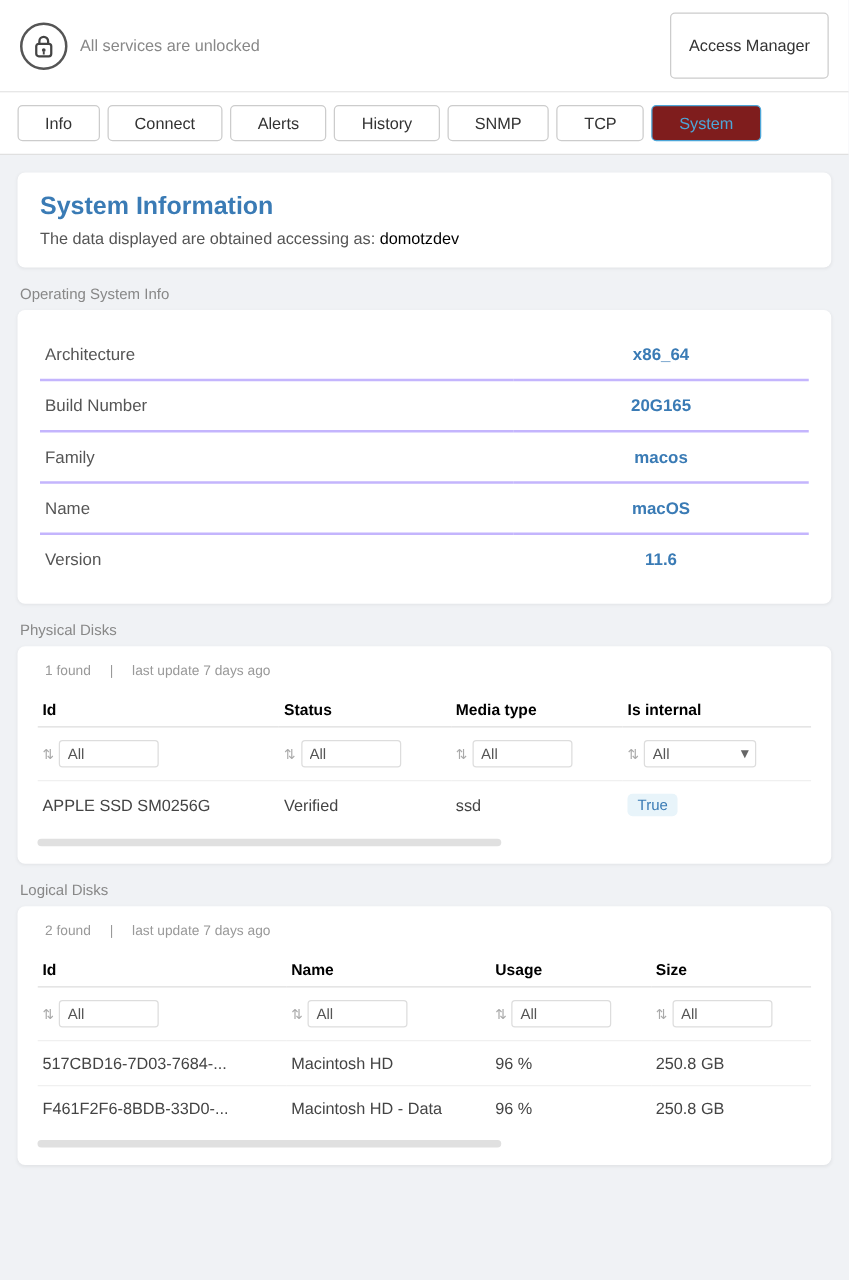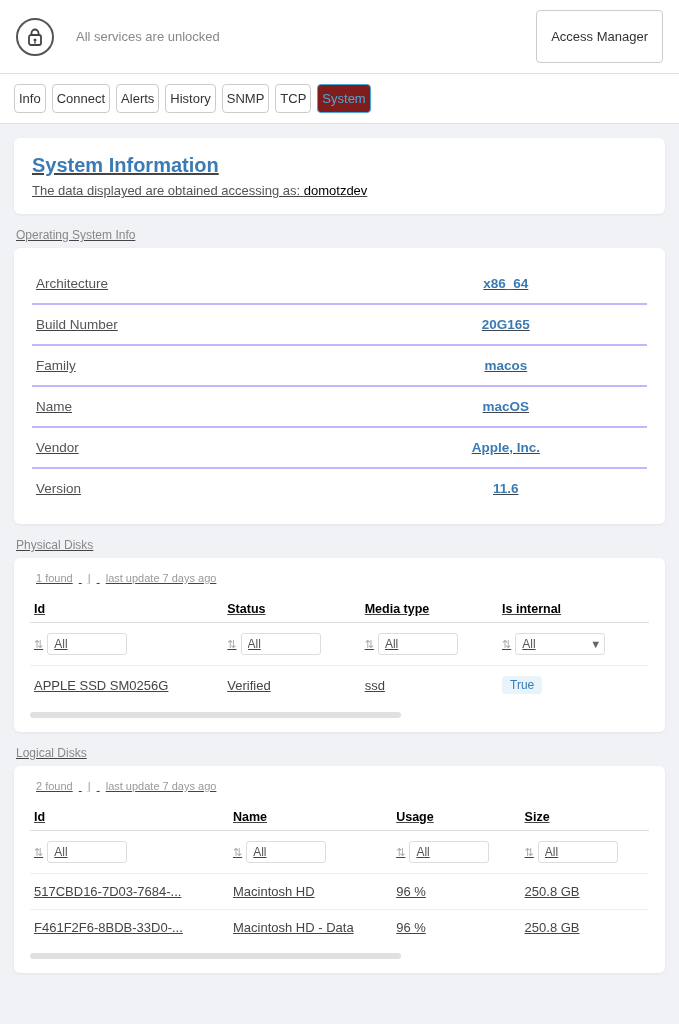--- a/index.html
+++ b/index.html
@@ -17,21 +17,21 @@
       background: white;
       display: flex;
       align-items: center;
       justify-content: space-between;
       padding: 10px 16px;
       border-bottom: 1px solid #e0e0e0;
     }
     .header-left {
       display: flex;
       align-items: center;
-      gap: 22px;
+      gap: 10px;
     }
     .lock-icon-wrap {
       width: 38px;
       height: 38px;
       border: 2px solid #555;
       border-radius: 50%;
       display: flex;
       align-items: center;
       justify-content: center;
       flex-shrink: 0;
@@ -55,36 +55,35 @@
       background: white;
       display: flex;
       gap: 6px;
       padding: 10px 14px;
       border-bottom: 1px solid #e0e0e0;
       flex-wrap: wrap;
     }
     .tab-btn {
       border: 1px solid #ccc;
       background: white;
-      padding: 6px 4px;
+      padding: 6px 21px;
       border-radius: 4px;
       cursor: pointer;
       font-size: 13px;
       color: #333;
     }
     .tab-btn.active {
       border-color: #4da6d8;
       color: #4da6d8;
       background: #7f1d1d;
     }
 
     
     .main {
       padding: 14px;
-      text-decoration: underline;
     }
 
     
     .card {
       background: white;
       border-radius: 6px;
       padding: 16px 18px;
       margin-bottom: 14px;
       box-shadow: 0 1px 3px rgba(0,0,0,0.06);
     }
@@ -289,24 +288,20 @@
         </tr>
         <tr>
           <td>Family</td>
           <td>macos</td>
         </tr>
         <tr>
           <td>Name</td>
           <td>macOS</td>
         </tr>
         <tr>
-          <td>Vendor</td>
-          <td>Apple, Inc.</td>
-        </tr>
-        <tr>
           <td>Version</td>
           <td>11.6</td>
         </tr>
       </tbody>
     </table>
   </div>
 
   <div class="section-title-outer">Physical Disks</div>
   <div class="data-card">
     <div class="found-label">

